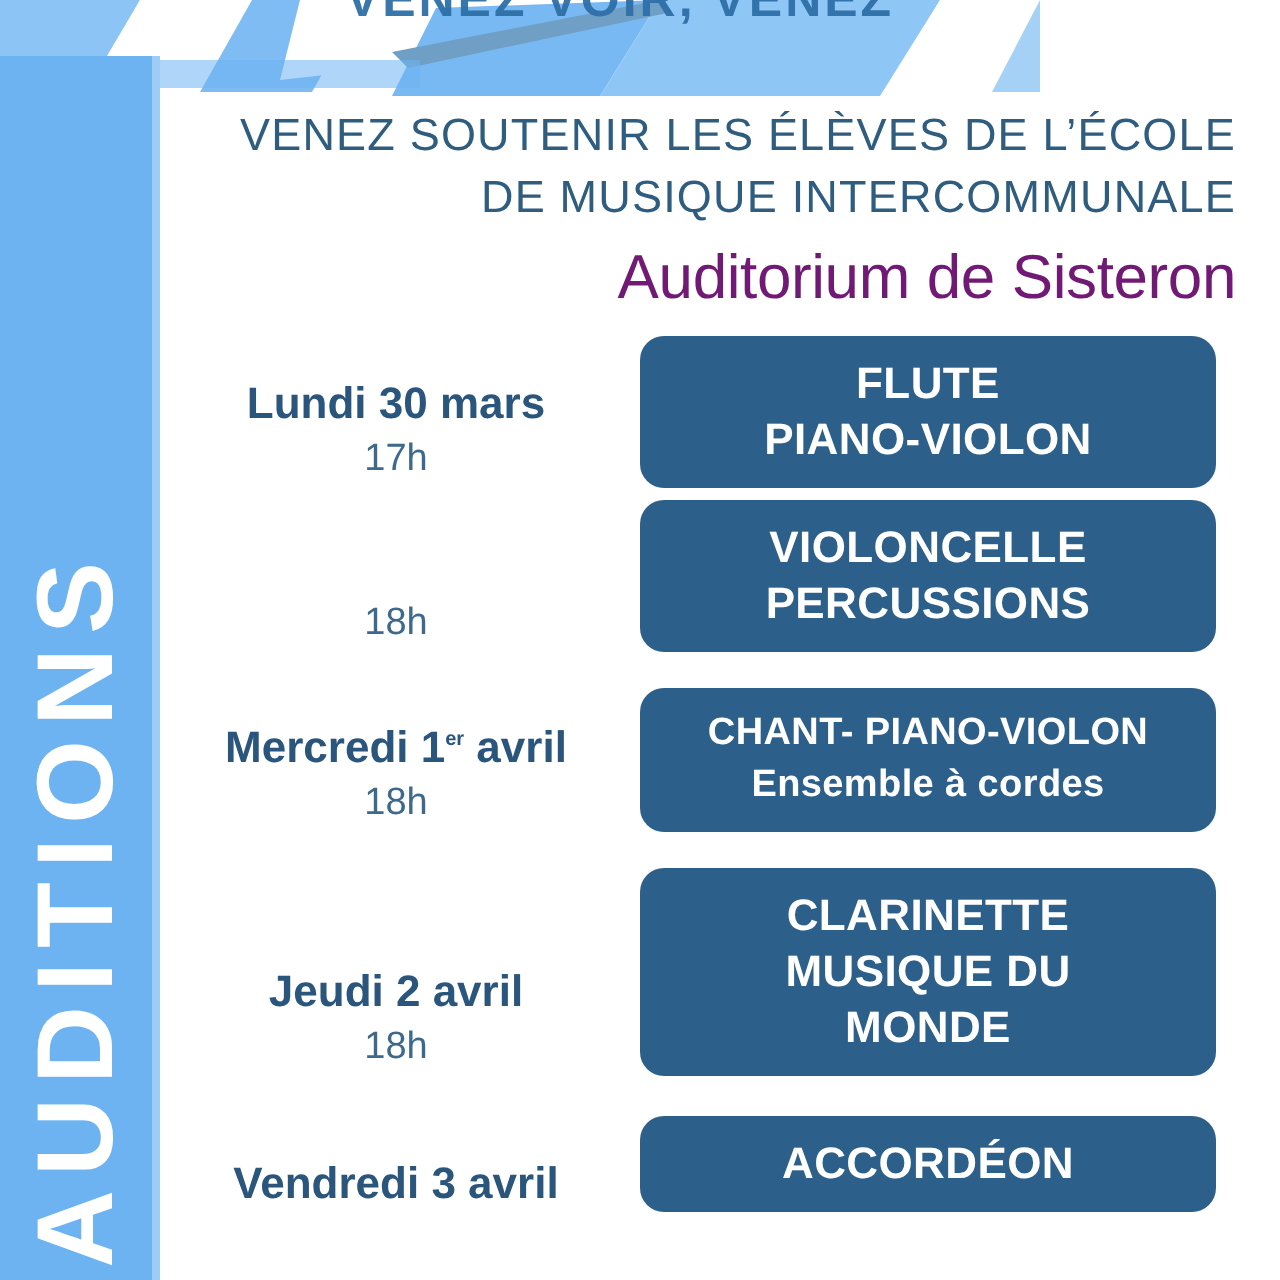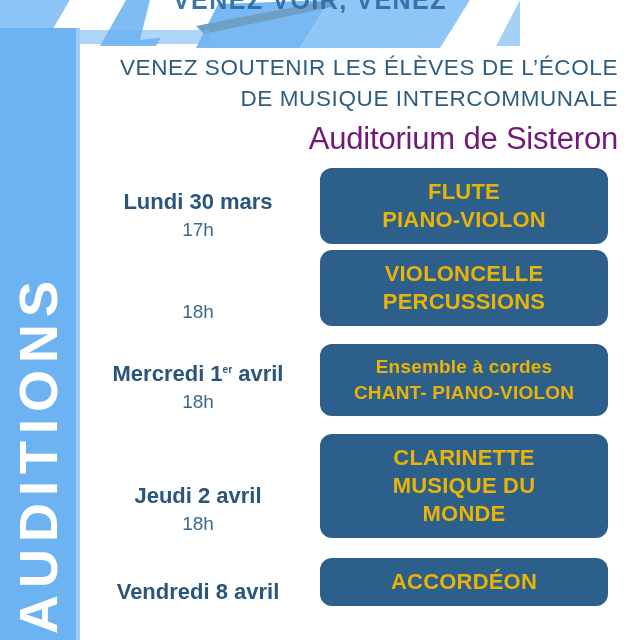--- a/index.html
+++ b/index.html
@@ -140,21 +140,21 @@
     color: #3d6a8c;
     font-size: 19px;
     font-weight: 400;
     line-height: 28px;
   }
   .row-box {
     flex: 0 0 288px;
     width: 288px;
     background: #2c5f89;
     border-radius: 12px;
-    color: #eab308;
+    color: #ffffff;
     text-align: center;
     padding: 10px 8px;
     box-sizing: border-box;
     font-weight: 700;
   }
   .box-line {
     font-size: 22px;
     line-height: 28px;
     letter-spacing: .2px;
     white-space: nowrap;
@@ -221,38 +221,38 @@
           <div class="box-line">VIOLONCELLE</div>
           <div class="box-line">PERCUSSIONS</div>
         </div>
       </div>
       <div class="row" style="margin-bottom: 18px;">
         <div class="row-date">
           <div class="date-main">Mercredi 1<sup>er</sup> avril</div>
           <div class="date-time">18h</div>
         </div>
         <div class="row-box">
+          <div class="box-line mixed">CHANT- PIANO-VIOLON</div>
           <div class="box-line mixed">Ensemble à  cordes</div>
-          <div class="box-line mixed">CHANT- PIANO-VIOLON</div>
         </div>
       </div>
       <div class="row" style="margin-bottom: 20px;">
         <div class="row-date">
           <div class="date-main">Jeudi 2 avril</div>
           <div class="date-time">18h</div>
         </div>
         <div class="row-box">
           <div class="box-line">CLARINETTE</div>
           <div class="box-line">MUSIQUE DU</div>
           <div class="box-line">MONDE</div>
         </div>
       </div>
       <div class="row" style="margin-bottom: 22px;">
         <div class="row-date">
-          <div class="date-main">Vendredi 8 avril</div>
+          <div class="date-main">Vendredi 3 avril</div>
         </div>
         <div class="row-box">
           <div class="box-line">ACCORDÉON</div>
         </div>
       </div>
     </div>
 
 </div>
 
 </body></html>

